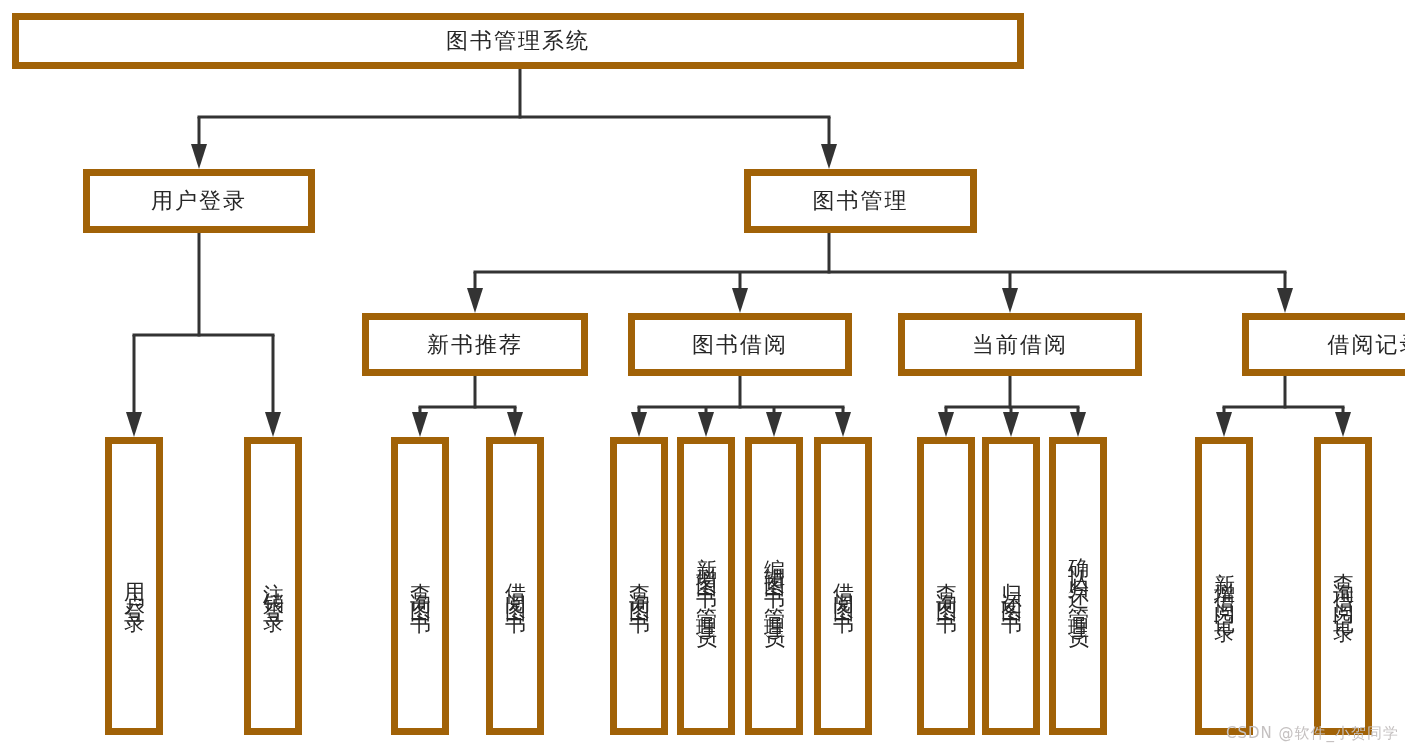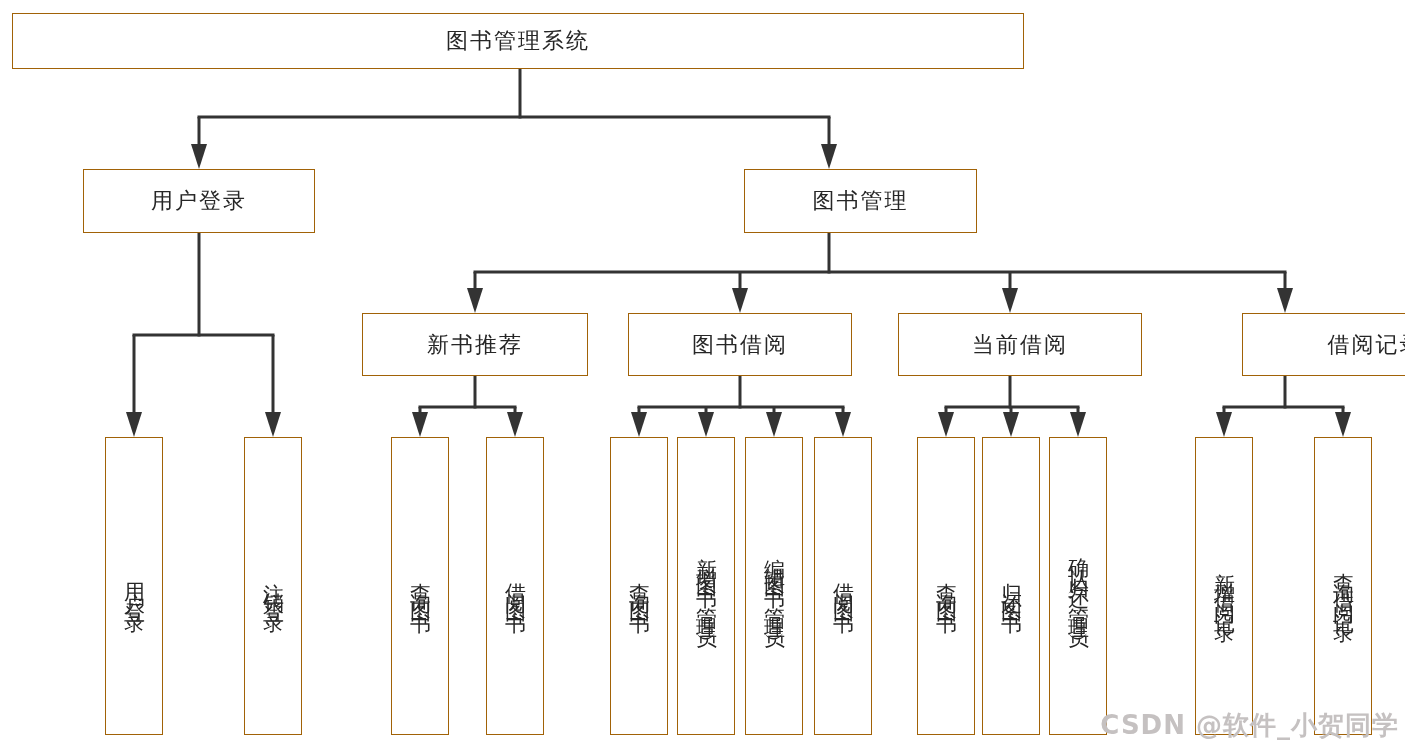--- a/index.html
+++ b/index.html
@@ -22,21 +22,21 @@
     position: absolute;
     left: 0;
     top: 0;
     width: 1405px;
     height: 747px;
     pointer-events: none;
   }
   .node {
     position: absolute;
     box-sizing: border-box;
-    border: 1px solid #a16207;
+    border: 7px solid #a16207;
     background: #ffffff;
     display: flex;
     align-items: center;
     justify-content: center;
     text-align: center;
   }
   .h-label {
     font-size: 22px;
     letter-spacing: 2px;
     color: #262626;
@@ -69,25 +69,24 @@
   .vx-8  { left: 814px; }
   .vx-9  { left: 917px; }
   .vx-10 { left: 982px; }
   .vx-11 { left: 1049px; }
   .vx-12 { left: 1195px; }
   .vx-13 { left: 1314px; }
   .watermark {
     position: absolute;
     right: 6px;
     bottom: 4px;
-    font-size: 26px;
+    font-size: 15px;
     letter-spacing: 1px;
     color: #c5c1c1;
     white-space: nowrap;
-    font-weight: bold;
   }
   svg line    { stroke: #333333; stroke-width: 3; }
   svg polygon { fill: #333333; }
 </style>
 </head>
 <body>
 
 <div class="stage">
 
   <svg class="connector-layer" viewBox="0 0 1405 747" xmlns="http://www.w3.org/2000/svg">

